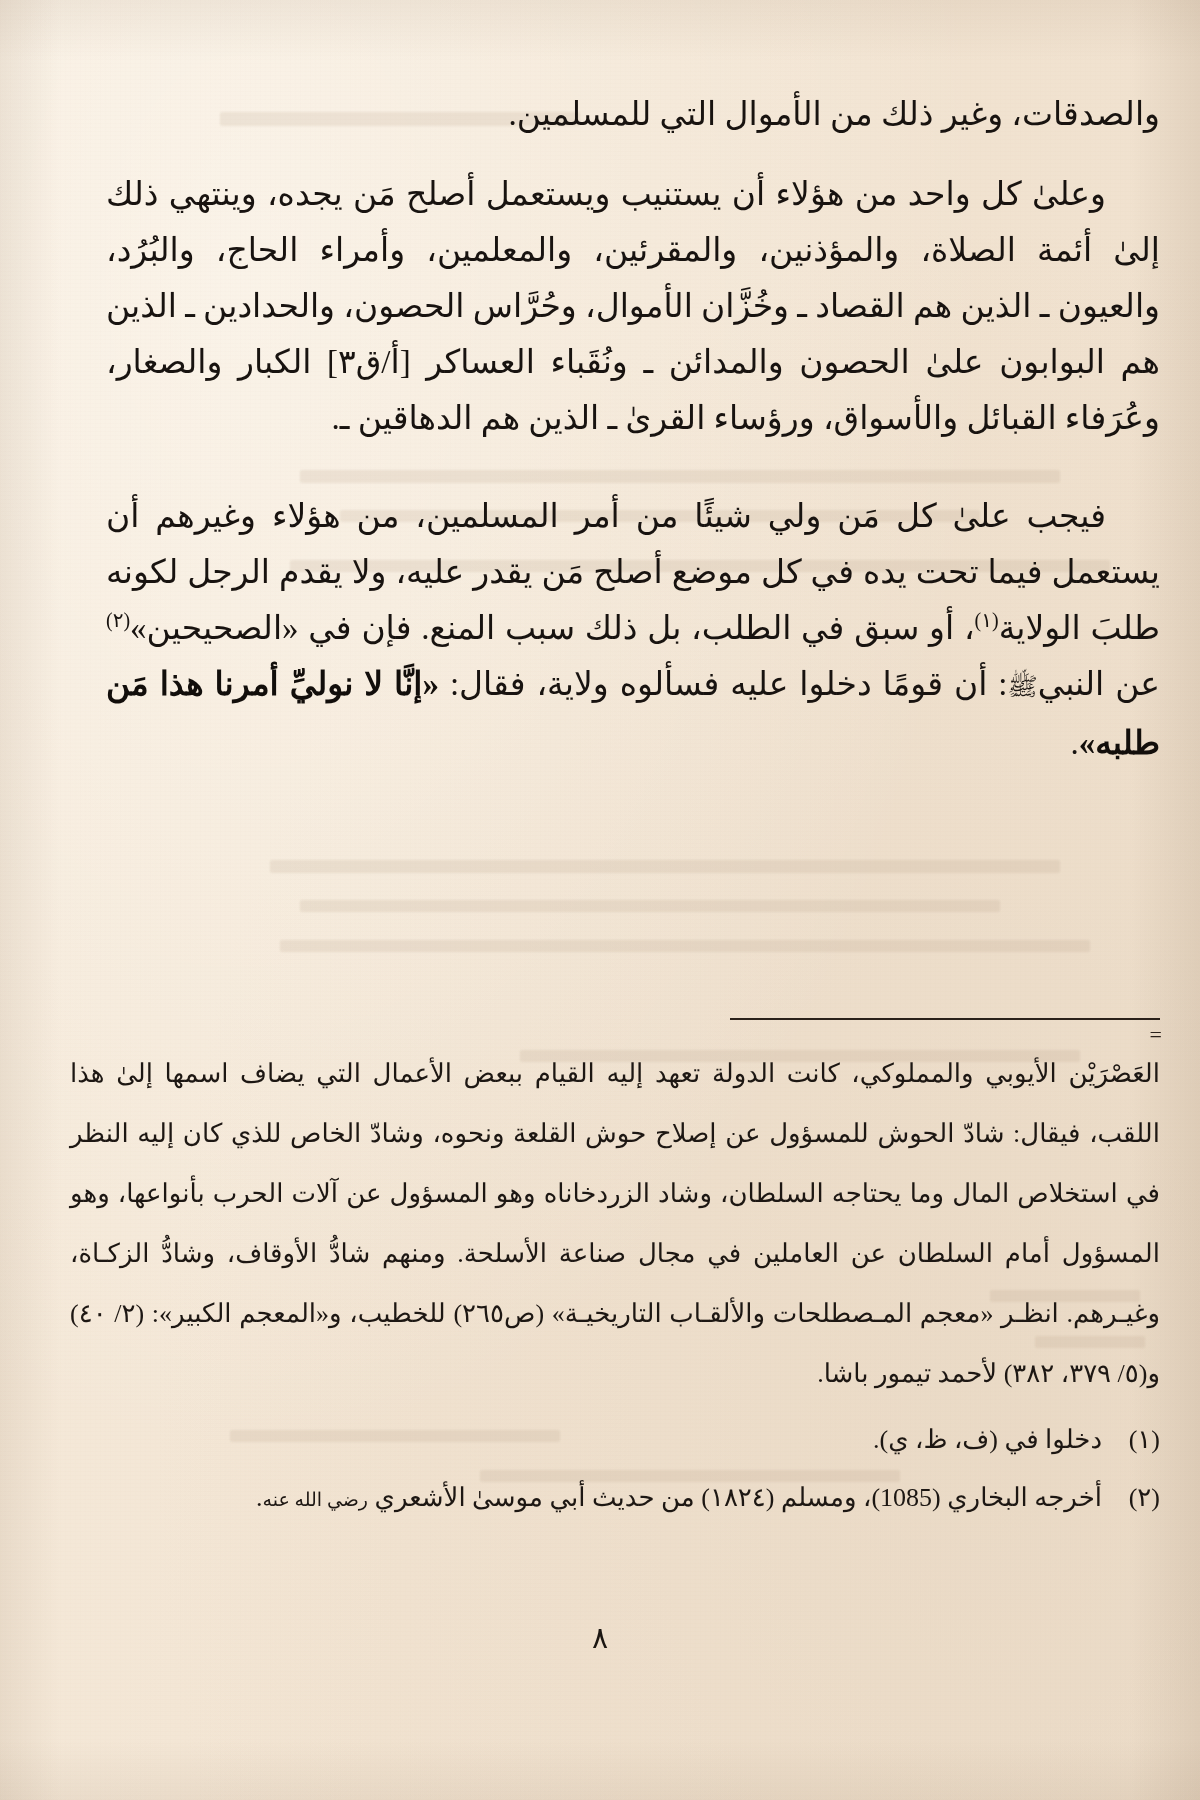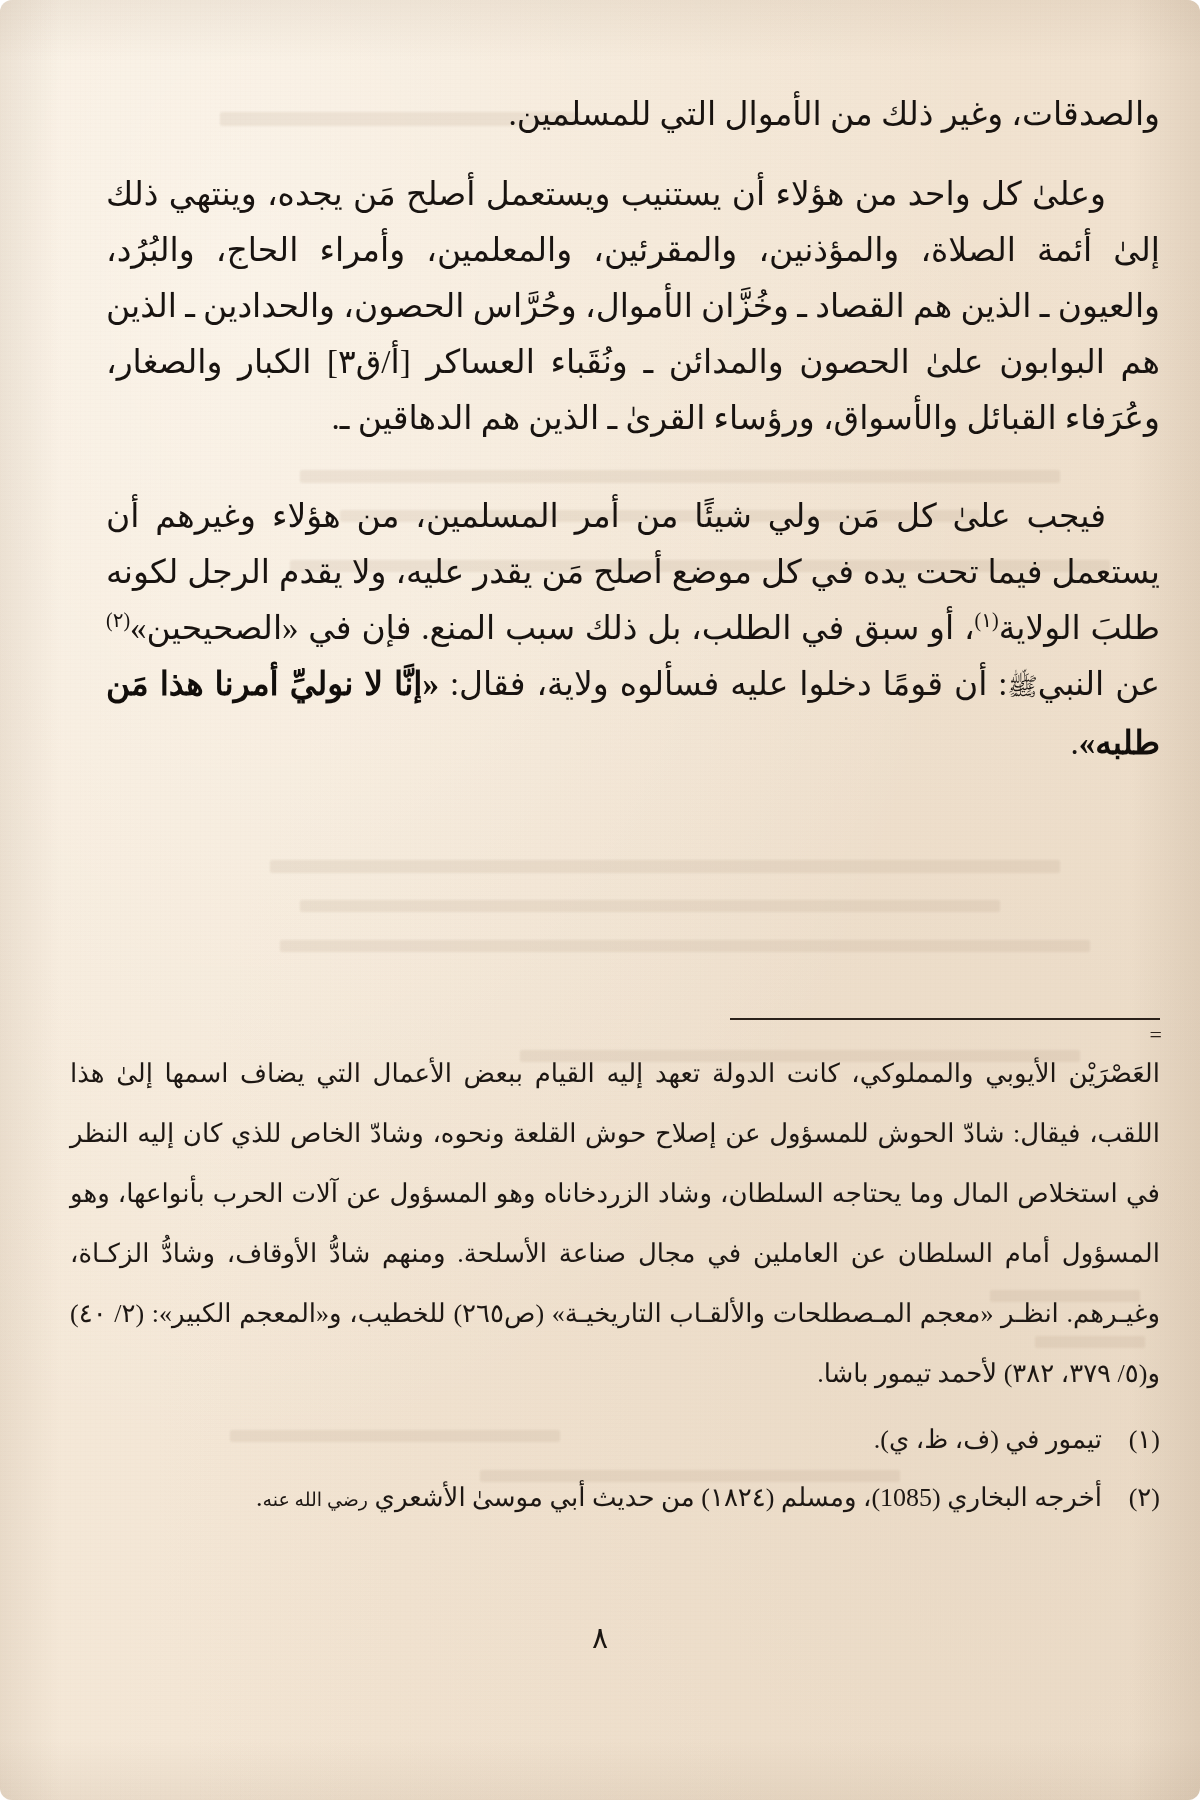--- a/index.html
+++ b/index.html
@@ -15,21 +15,20 @@
     margin: 0 auto;
     background: #f4e7d7;
     overflow: hidden;
     font-family: "Liberation Serif", "DejaVu Serif", serif;
     direction: rtl;
     
     background-image:
       radial-gradient(ellipse at 20% 15%, rgba(255,252,246,0.55) 0%, rgba(255,252,246,0) 55%),
       radial-gradient(ellipse at 85% 80%, rgba(226,208,186,0.45) 0%, rgba(226,208,186,0) 60%),
       linear-gradient(100deg, #f6ebdc 0%, #f2e4d2 45%, #efe0cd 100%);
-    border-radius: 12px;
   }
 
   
   .bleed {
     position: absolute;
     pointer-events: none;
     background: rgba(176,152,126,0.16);
     border-radius: 2px;
     filter: blur(1.1px);
   }
@@ -211,21 +210,21 @@
     <div class="fn-rule-wrap">
       <div class="fn-rule"></div>
       <span class="fn-cont-mark">=</span>
     </div>
 
     <p class="fn-par">العَصْرَيْن الأيوبي والمملوكي، كانت الدولة تعهد إليه القيام ببعض الأعمال التي يضاف اسمها إلىٰ هذا اللقب، فيقال: شادّ الحوش للمسؤول عن إصلاح حوش القلعة ونحوه، وشادّ الخاص للذي كان إليه النظر في استخلاص المال وما يحتاجه السلطان، وشاد الزردخاناه وهو المسؤول عن آلات الحرب بأنواعها، وهو المسؤول أمام السلطان عن العاملين في مجال صناعة الأسلحة. ومنهم شادُّ الأوقاف، وشادُّ الزكـاة، وغيـرهم. انظـر «معجم المـصطلحات والألقـاب التاريخيـة» (ص٢٦٥) للخطيب، و«المعجم الكبير»: (٢/ ٤٠) و(٥/ ٣٧٩، ٣٨٢) لأحمد تيمور باشا.</p>
 
     <div class="fn-gap"></div>
 
     <p class="fn-item">
-      <span class="fn-num">(١)</span><span>تيمور في (ف، ظ، ي).</span>
+      <span class="fn-num">(١)</span><span>دخلوا في (ف، ظ، ي).</span>
     </p>
 
     <div class="fn-gap"></div>
 
     <p class="fn-item">
       <span class="fn-num">(٢)</span><span>أخرجه البخاري (1085)، ومسلم (١٨٢٤) من حديث أبي موسىٰ الأشعري </span><span class="fn-small-sym">رضي الله عنه</span><span>.</span>
     </p>
   </div>
 
   <div class="page-number">٨</div>

